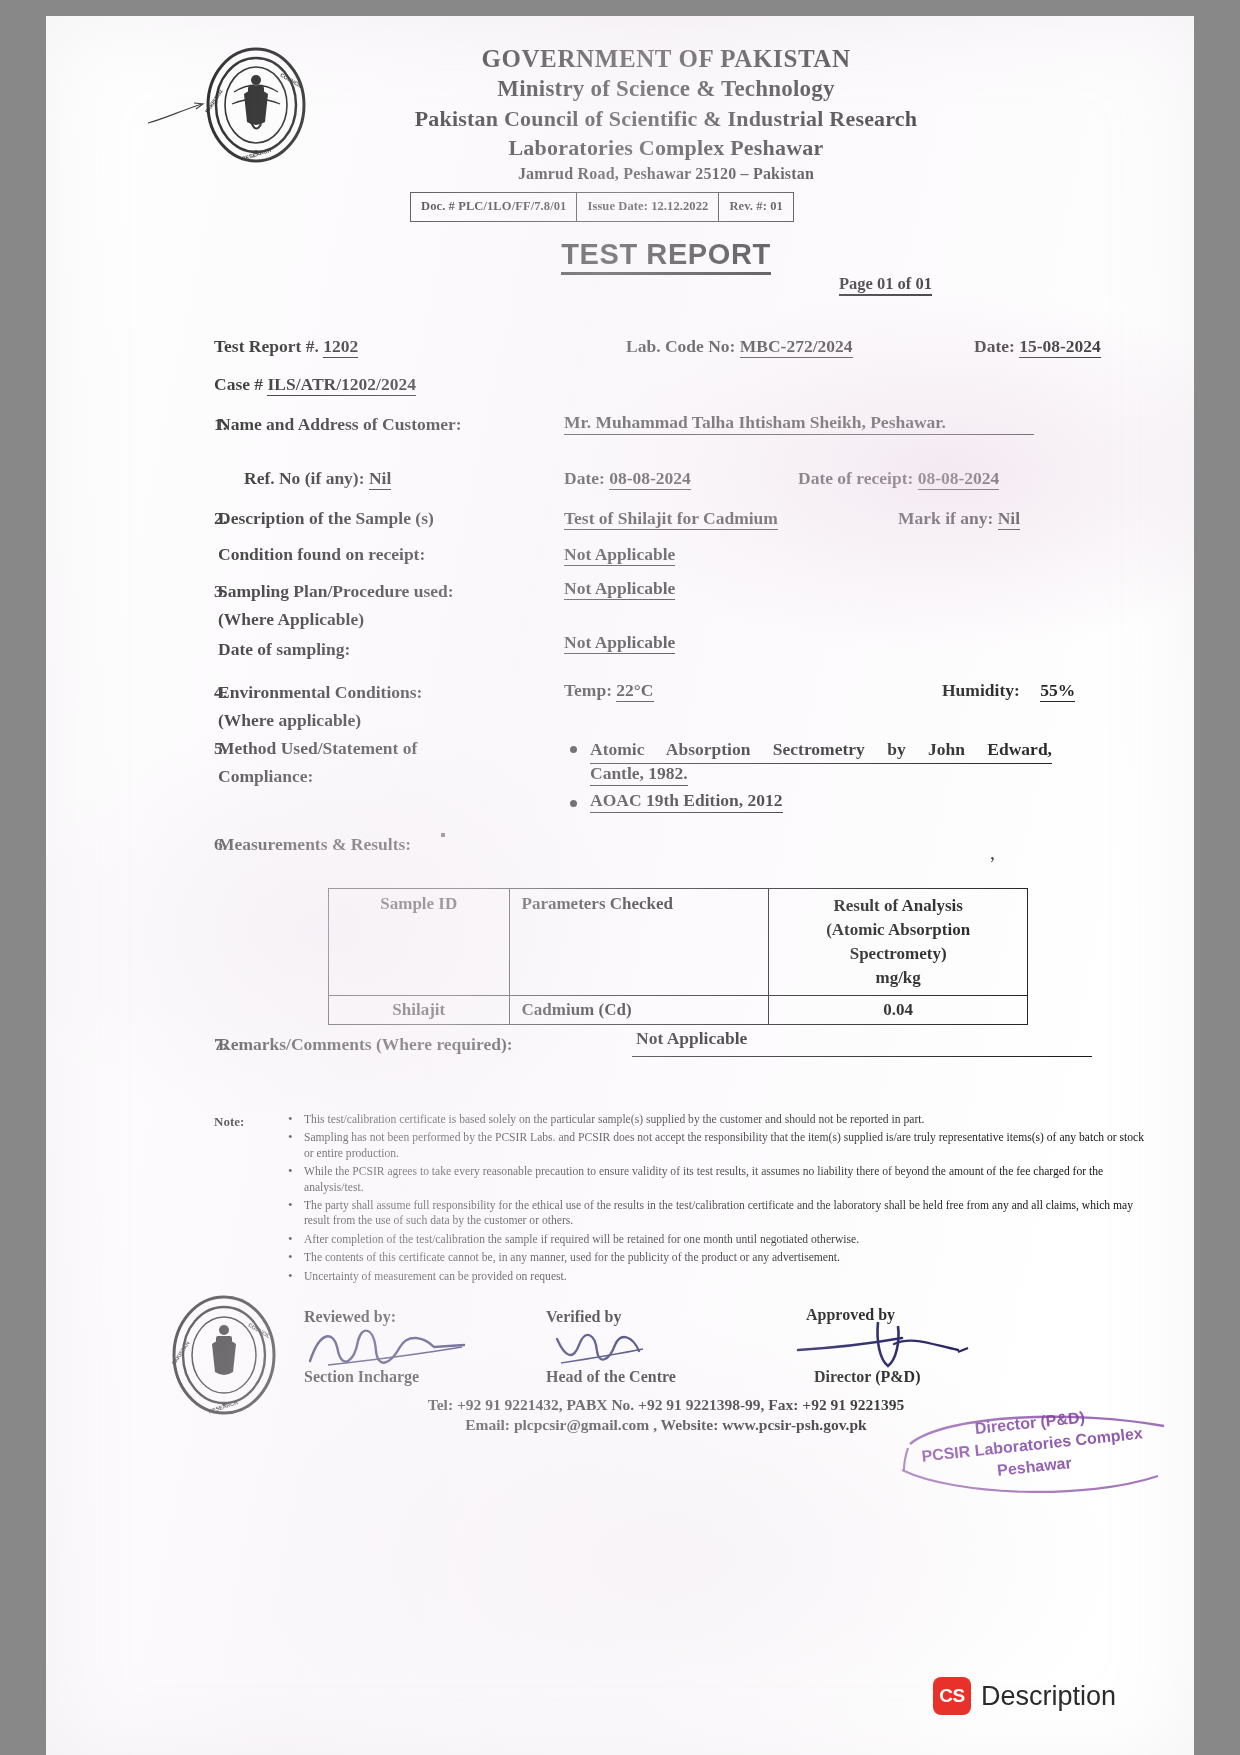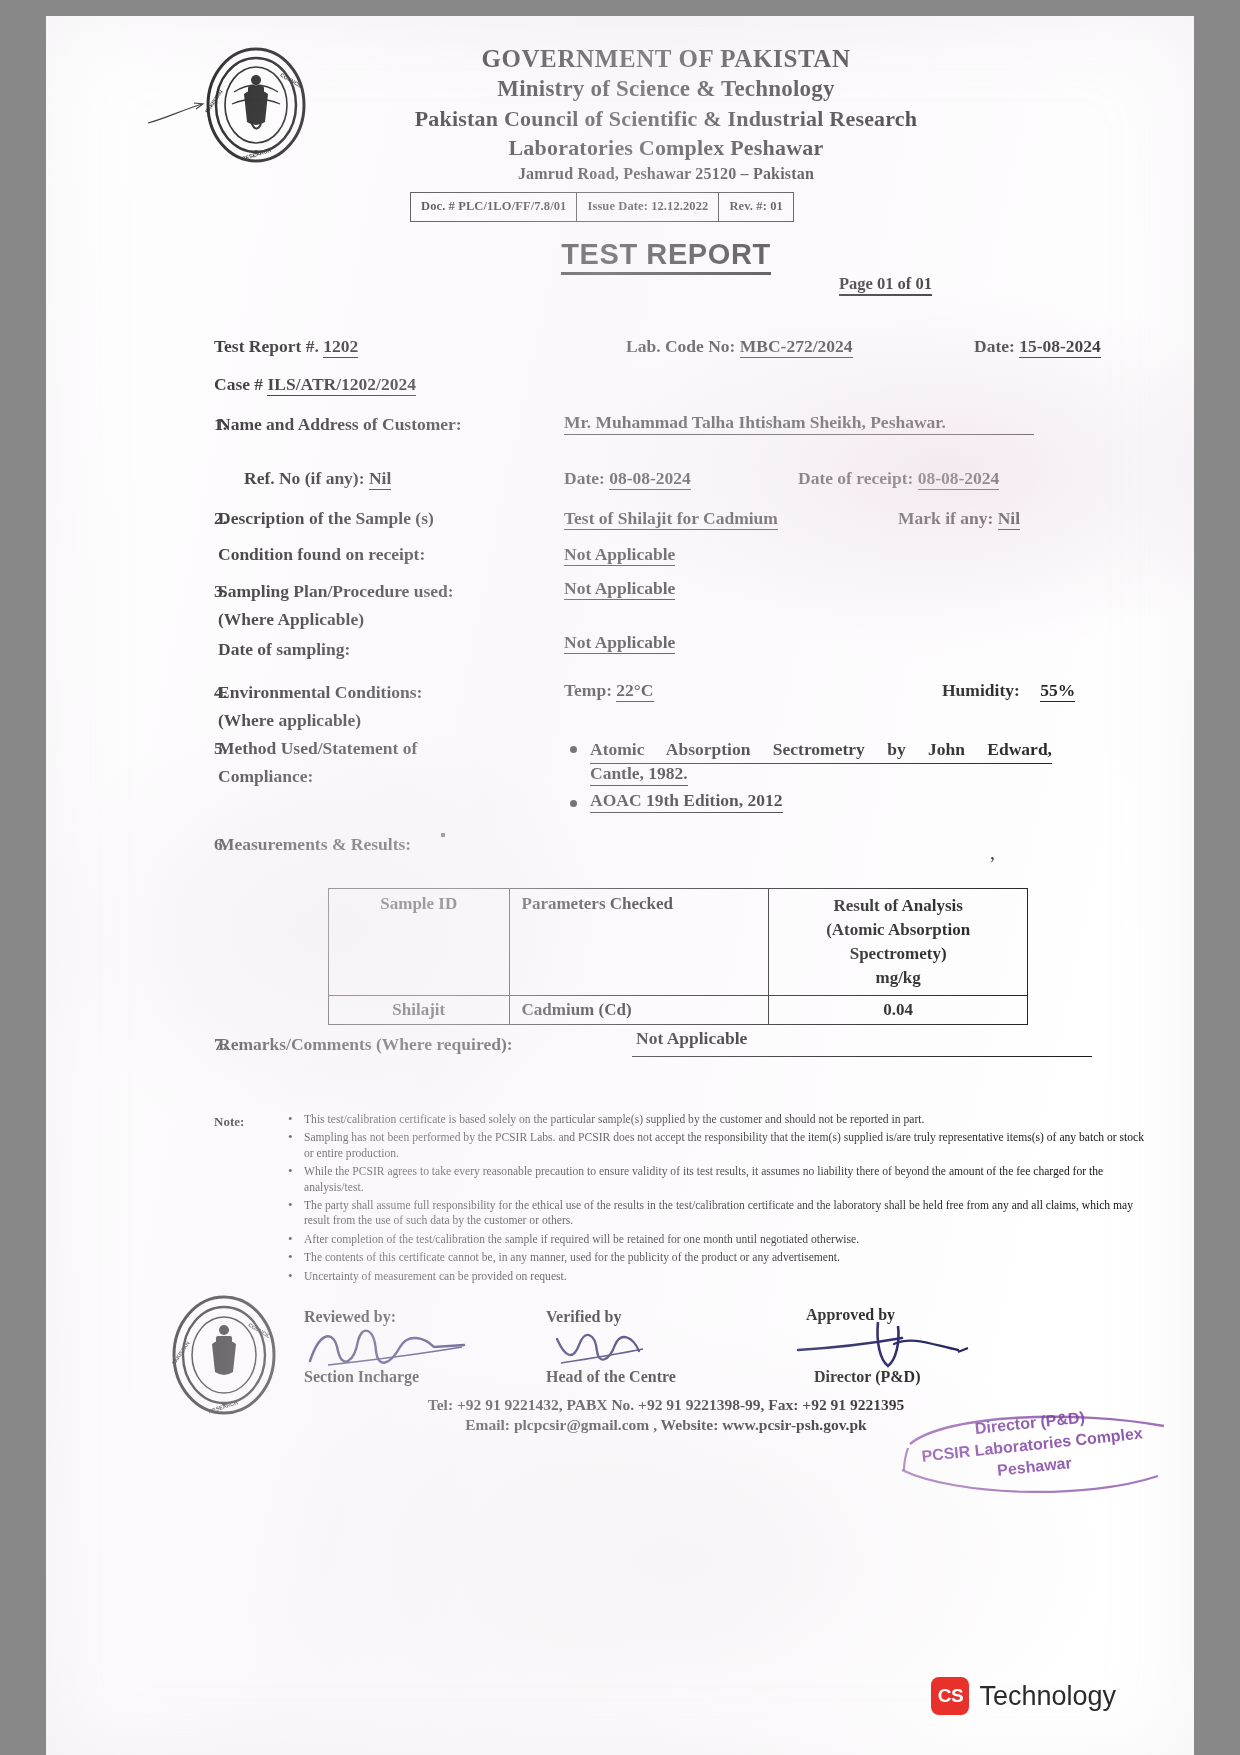--- a/index.html
+++ b/index.html
@@ -534,16 +534,16 @@
     <div class="s-line">PCSIR Laboratories Complex</div>
     <div class="s-line">Peshawar</div>
   </div>
 
   <div class="scan-tint-a"></div>
   <div class="scan-tint-b"></div>
   <div class="scan-tint-c"></div>
 
   <div class="camscanner">
     <div class="cs-badge">CS</div>
-    <div class="cs-text">Technology</div>
+    <div class="cs-text">Description</div>
   </div>
 
 </div>
 
 </body></html>

